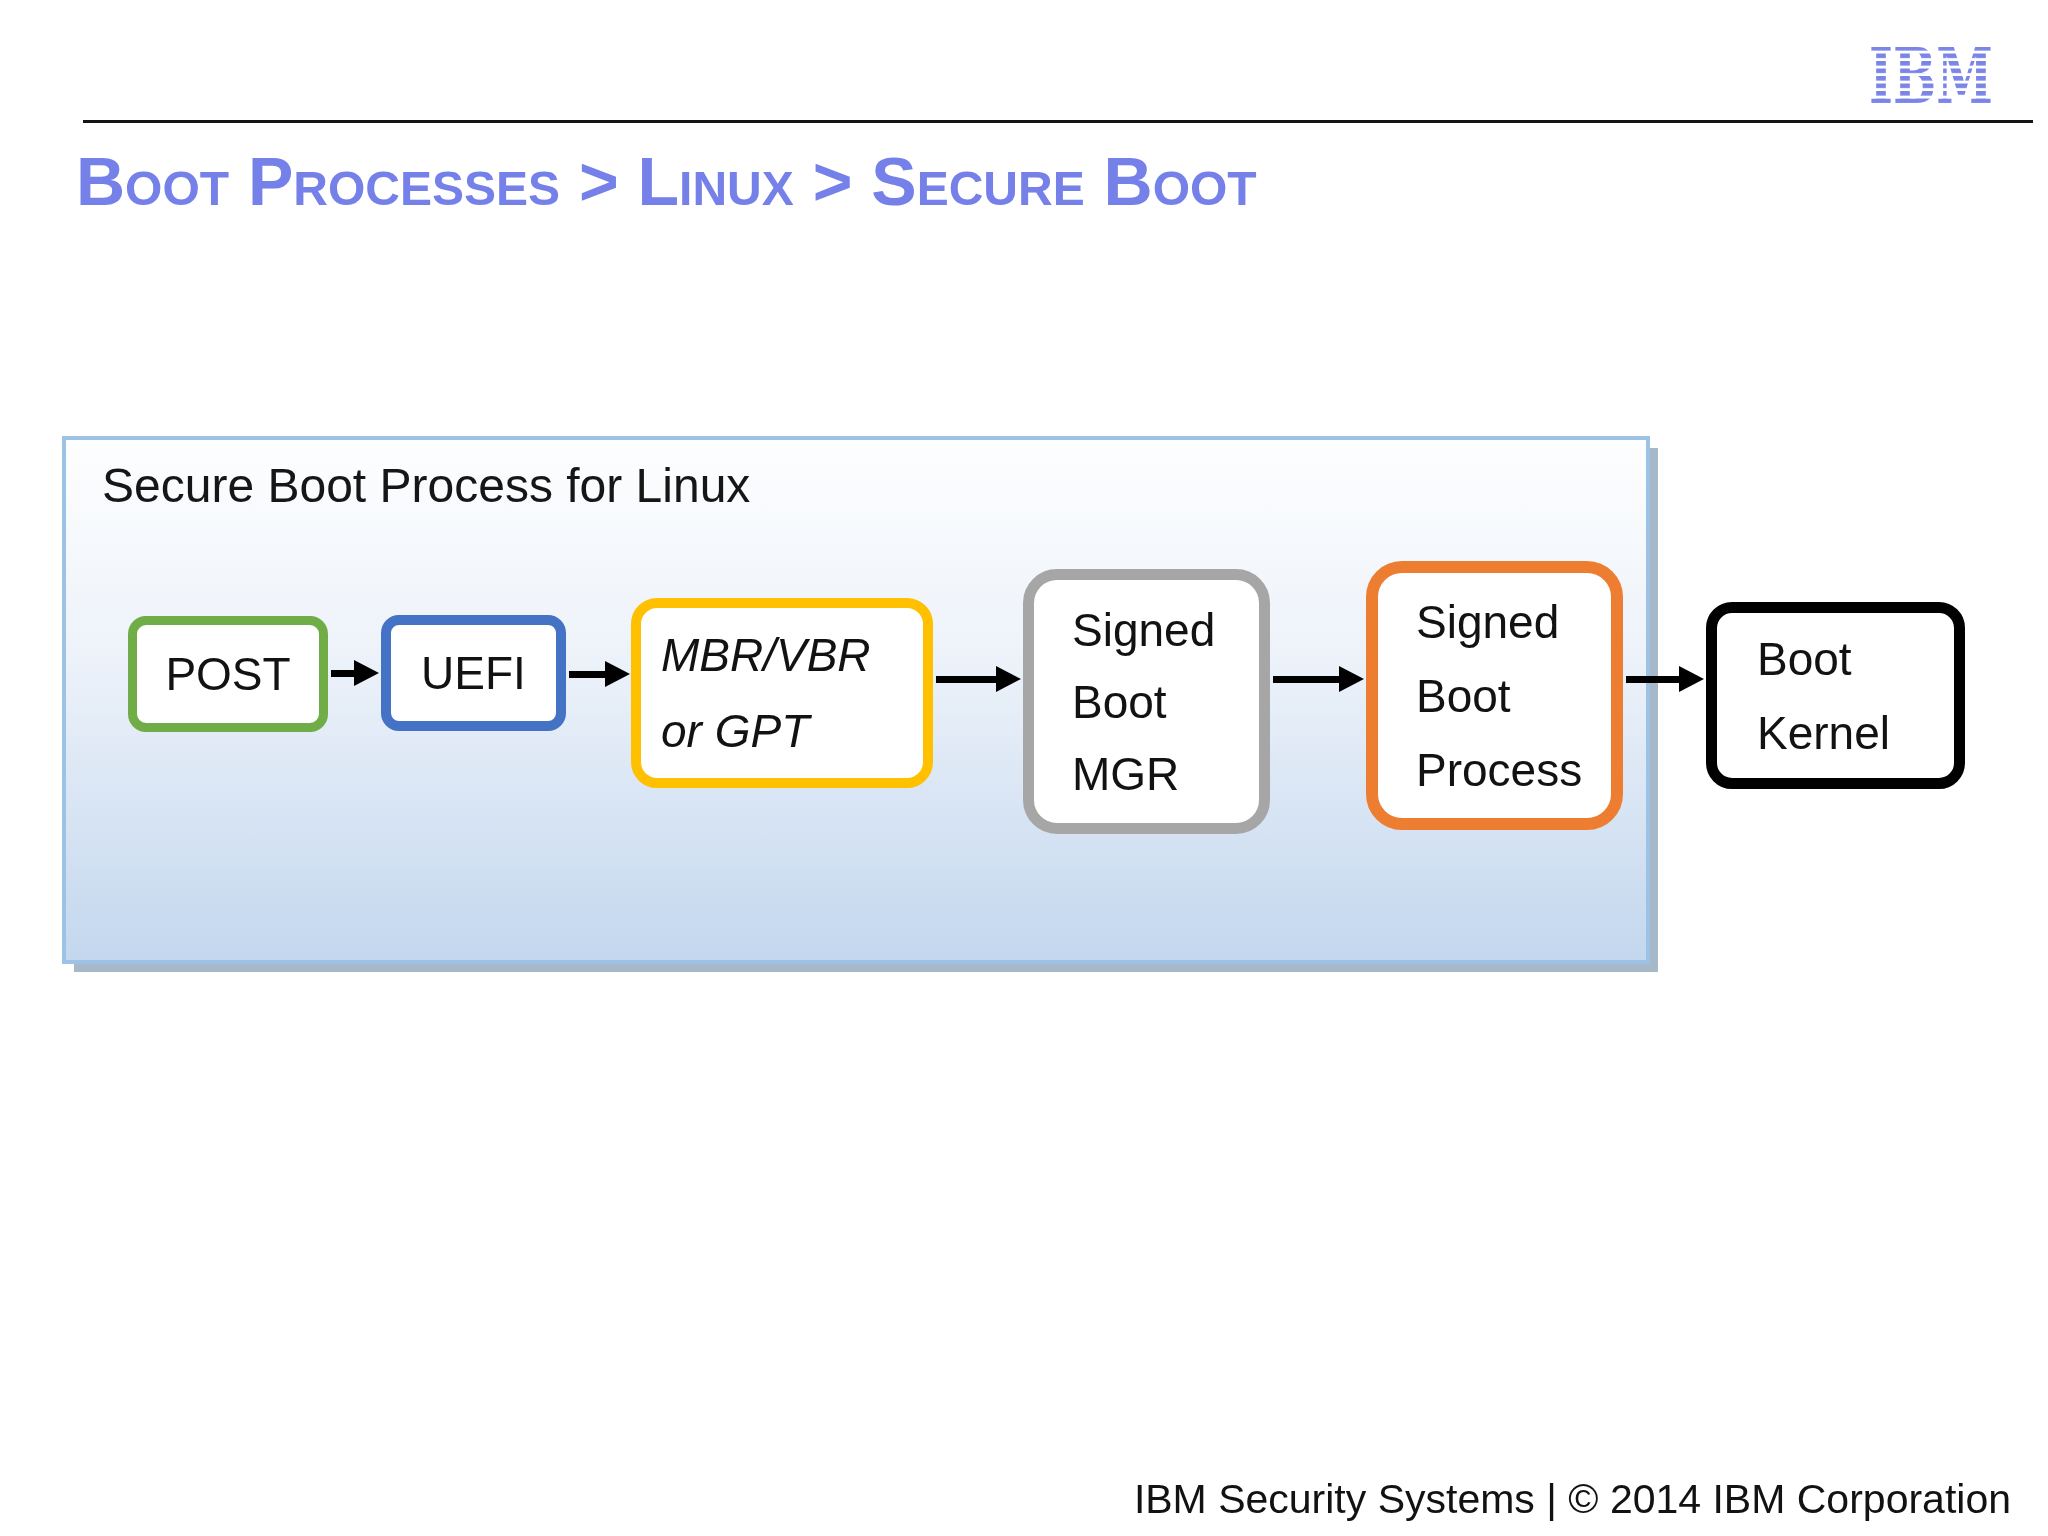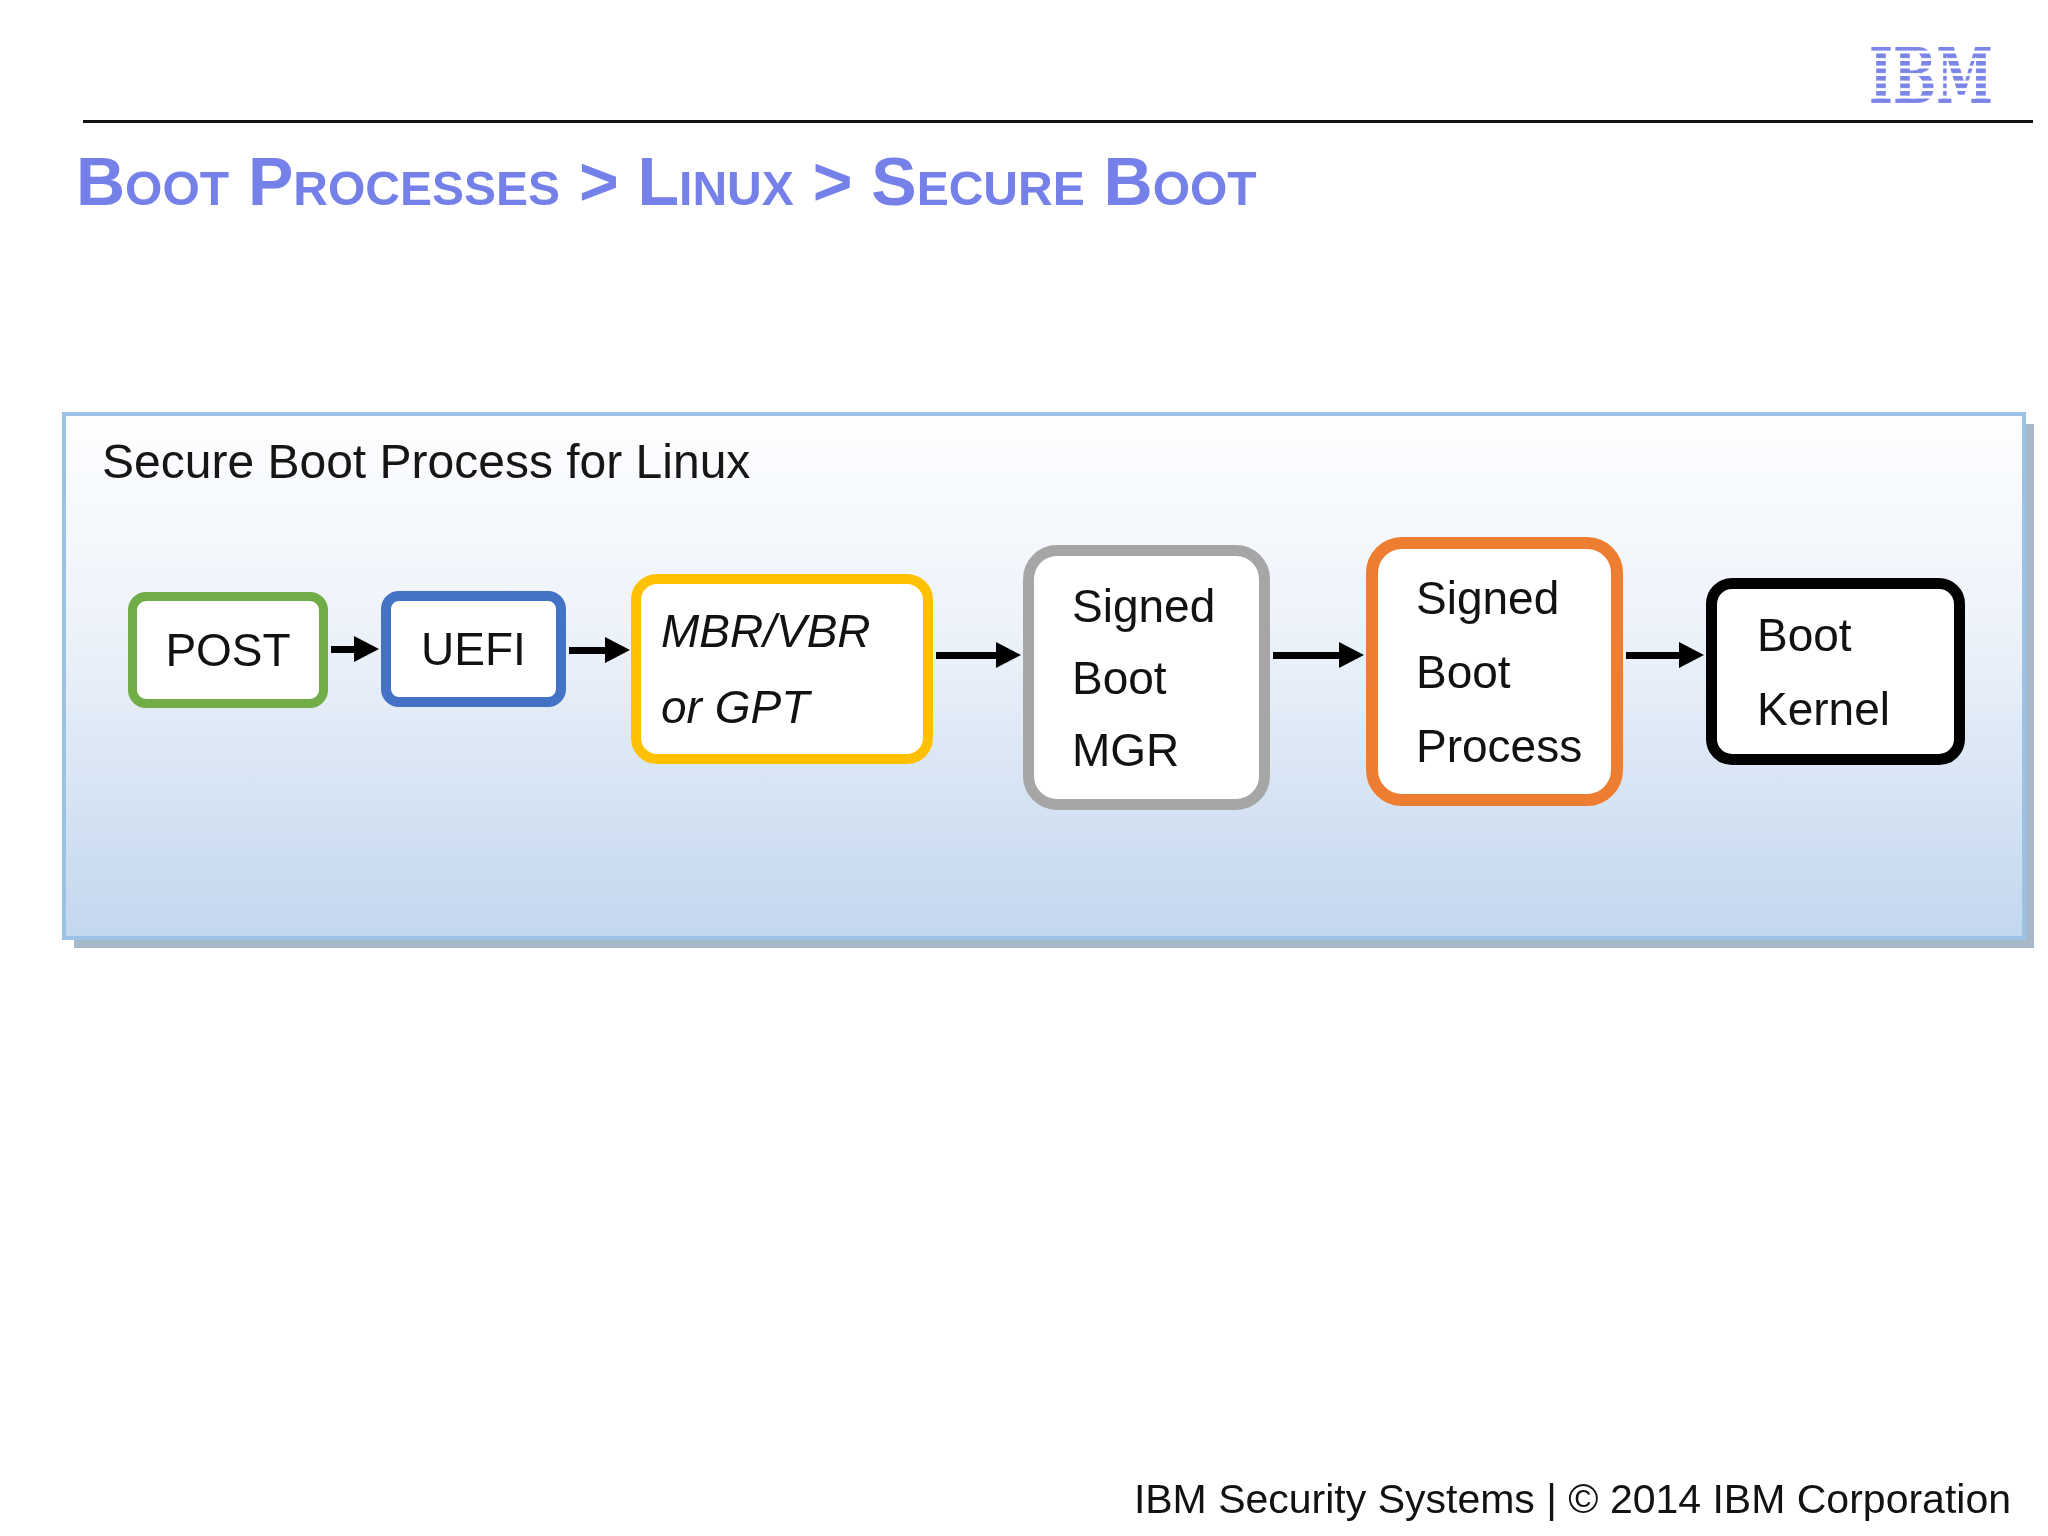--- a/index.html
+++ b/index.html
@@ -32,22 +32,22 @@
     font-weight: 700;
     font-variant: small-caps;
     letter-spacing: 0px;
     line-height: 1.1;
     white-space: nowrap;
   }
 
   
   .panel {
     position: absolute;
-    left: 43px; top: 412px;
-    width: 1964px; height: 528px;
+    left: 43px; top: 436px;
+    width: 1588px; height: 528px;
     box-sizing: border-box;
     border: 4px solid #9cc3e6;
     background: linear-gradient(180deg, #fdfeff 0%, #eef3fa 40%, #c3d7ee 100%);
     box-shadow: 10px 10px 0 -2px rgba(138, 160, 181, 0.75);
   }
   .panel-title {
     position: absolute;
     left: 36px; top: 18px;
     font-size: 48px;
     color: #161616;

